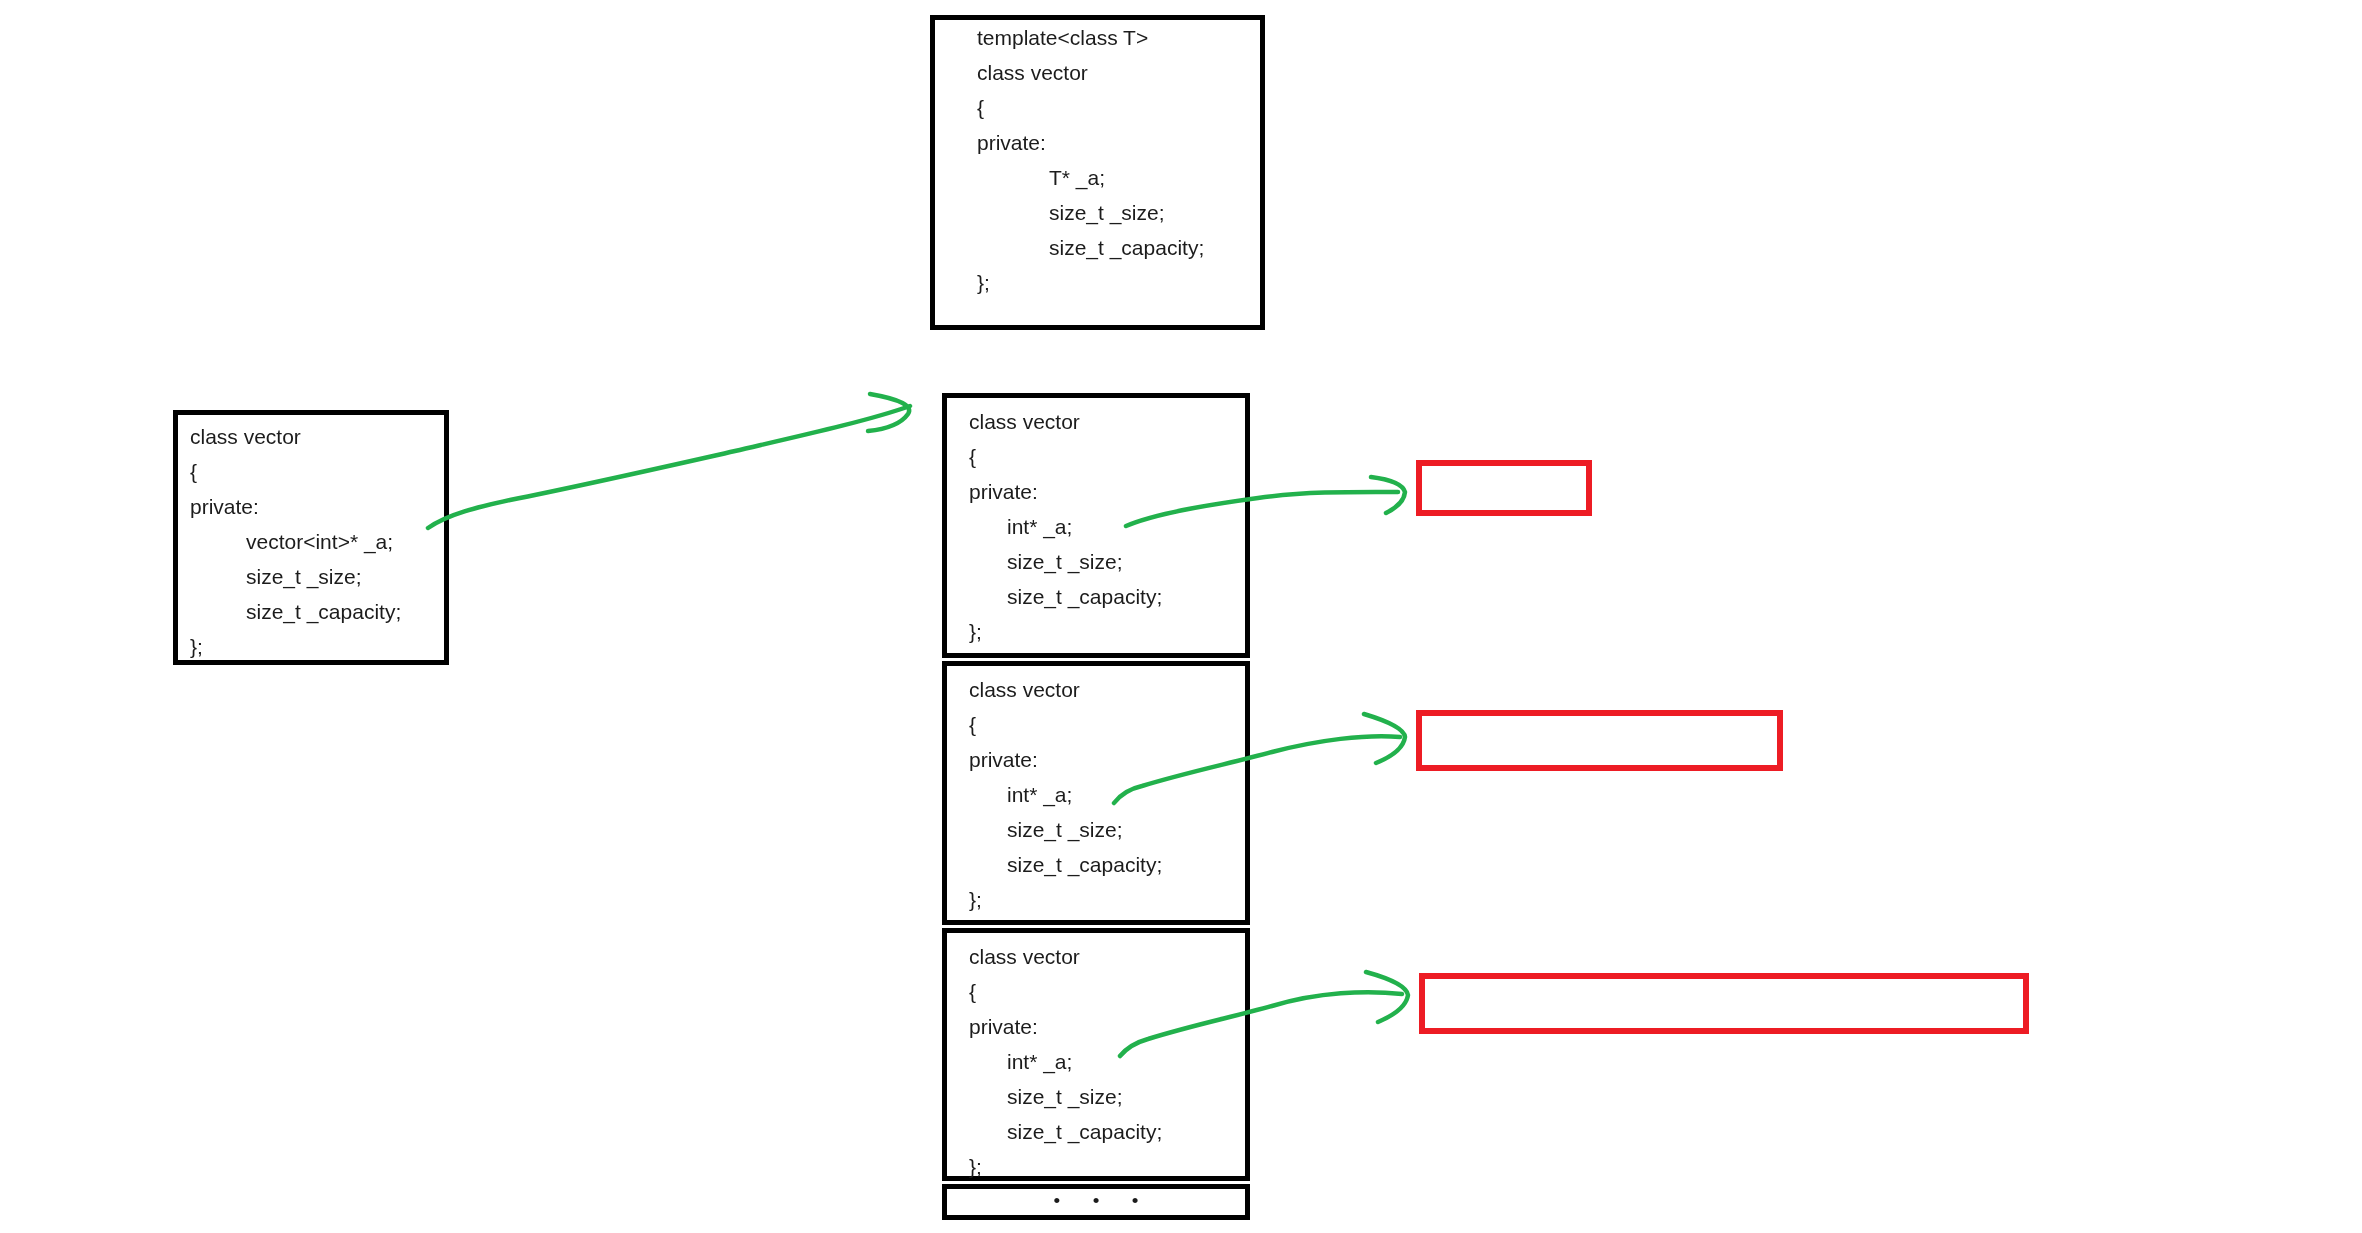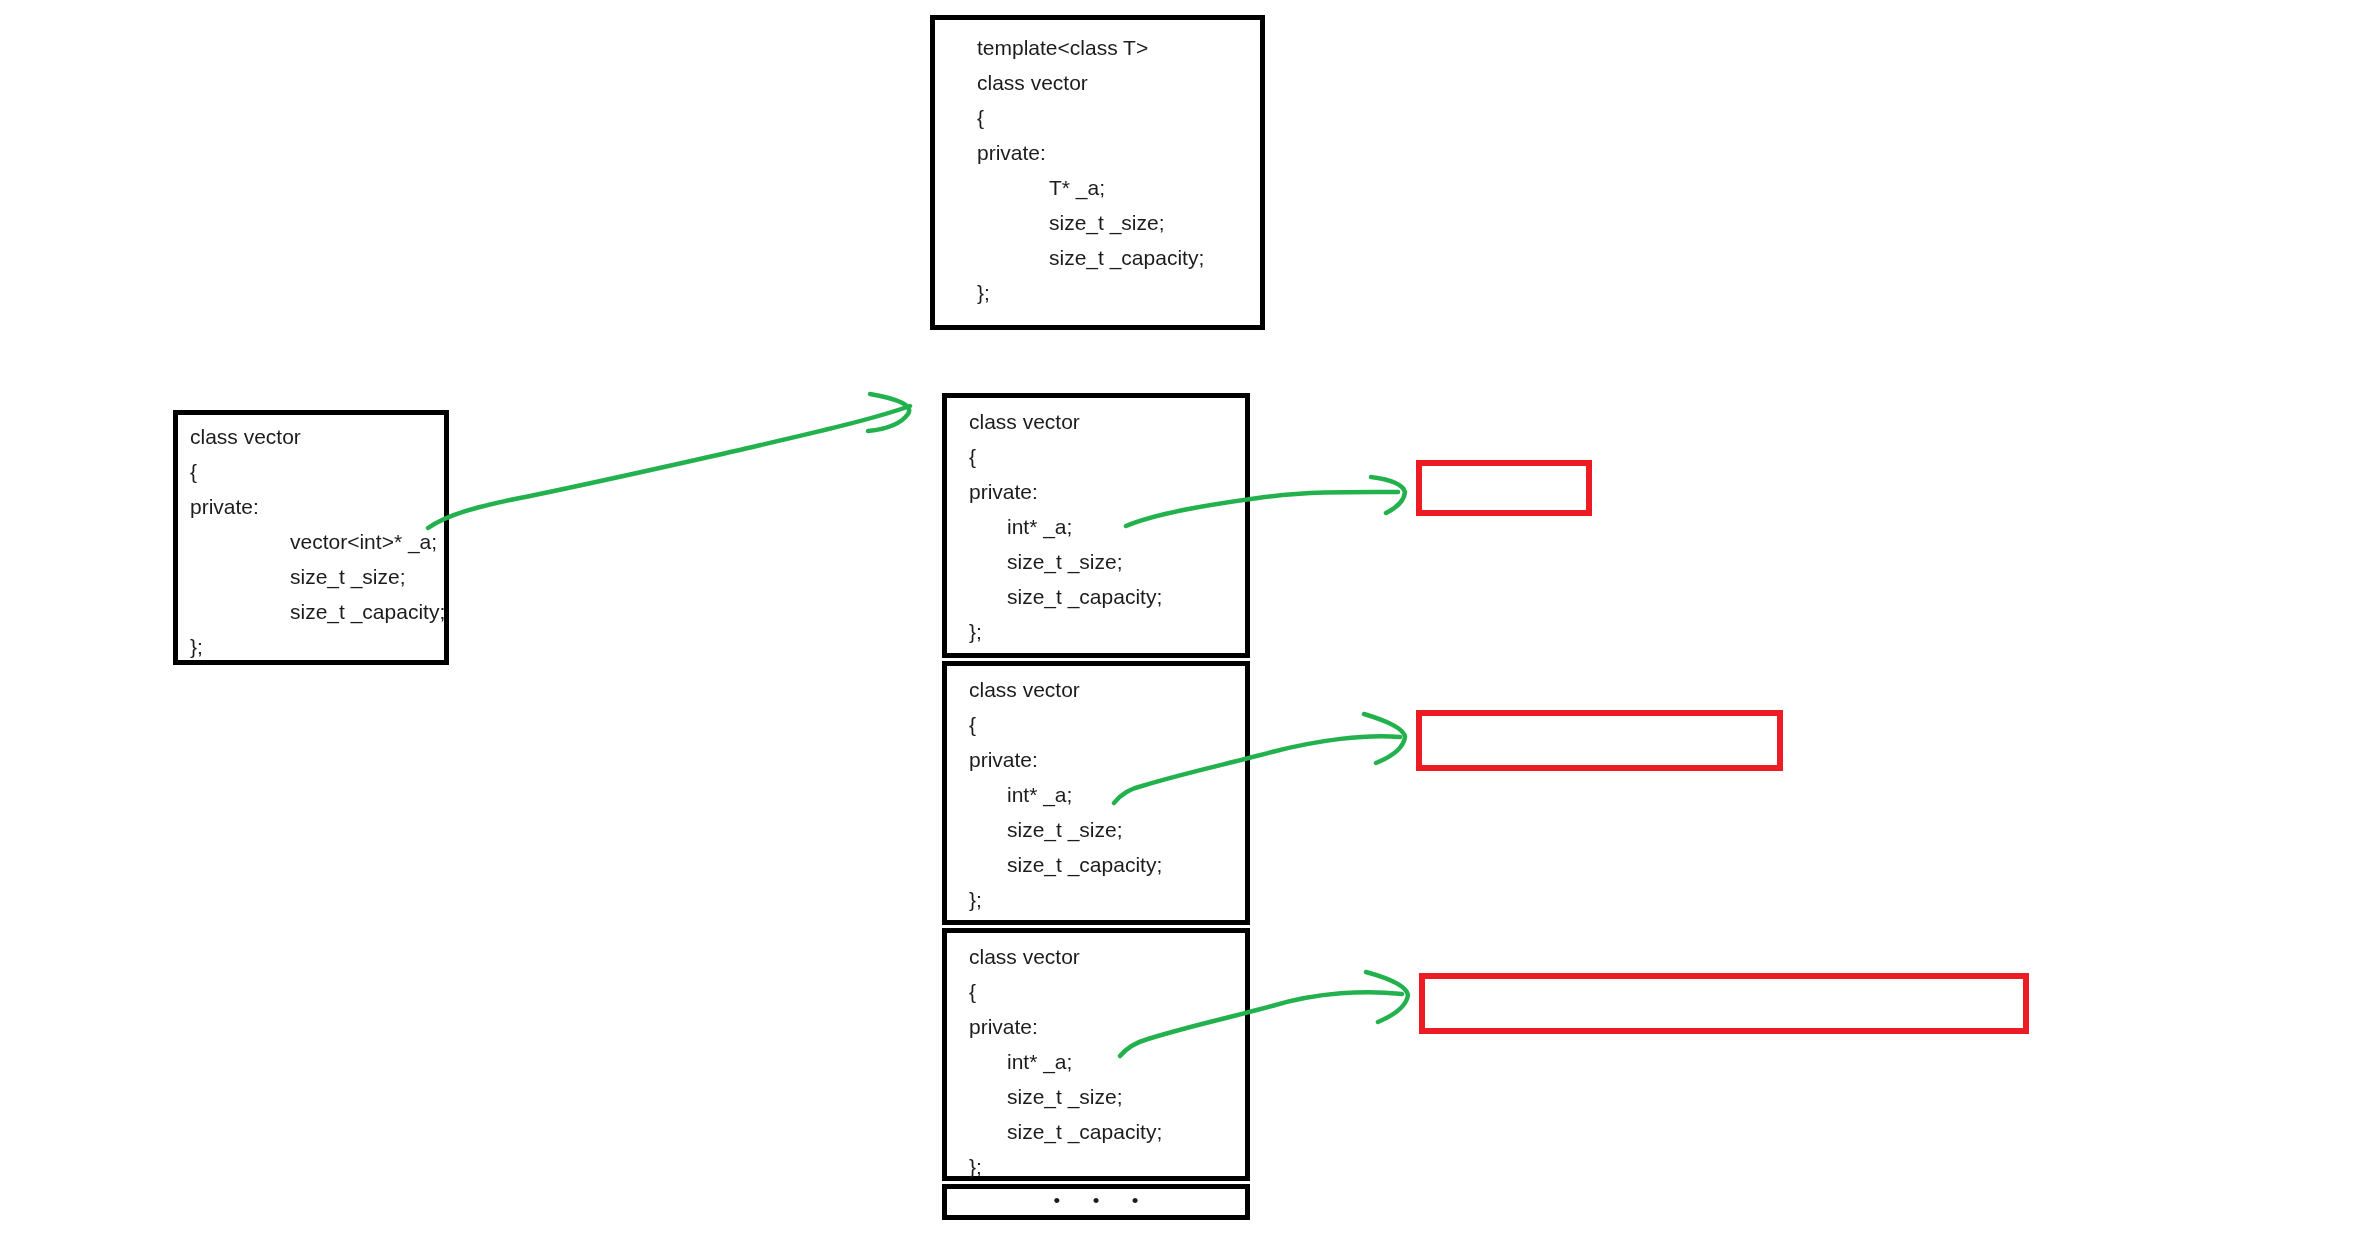--- a/index.html
+++ b/index.html
@@ -20,27 +20,27 @@
     box-sizing: border-box;
     border: 5px solid var(--color-border, #000000);
     background: #ffffff;
     color: var(--color-text, #1c1c1c);
     font-size: 21px;
     line-height: 35px;
   }
   .code-line { white-space: pre; }
 
   
-  .tbox { padding-top: 10px; }
+  .tbox { }
   .tbox .code-line { padding-left: 42px; }
   .tbox .code-line.indent { padding-left: 114px; }
 
   .lbox { padding-top: 4px; }
   .lbox .code-line { padding-left: 12px; }
-  .lbox .code-line.indent { padding-left: 112px; }
+  .lbox .code-line.indent { padding-left: 68px; }
 
   .ibox { padding-top: 6px; }
   .ibox .code-line { padding-left: 22px; }
   .ibox .code-line.indent { padding-left: 60px; }
 
   #template-box { left: 930px; top: 15px;  width: 335px; height: 315px; }
   #vector-int-box { left: 173px; top: 410px; width: 276px; height: 255px; }
   #instance-box-0 { left: 942px; top: 393px; width: 308px; height: 265px; }
   #instance-box-1 { left: 942px; top: 661px; width: 308px; height: 264px; }
   #instance-box-2 { left: 942px; top: 928px; width: 308px; height: 253px; }

